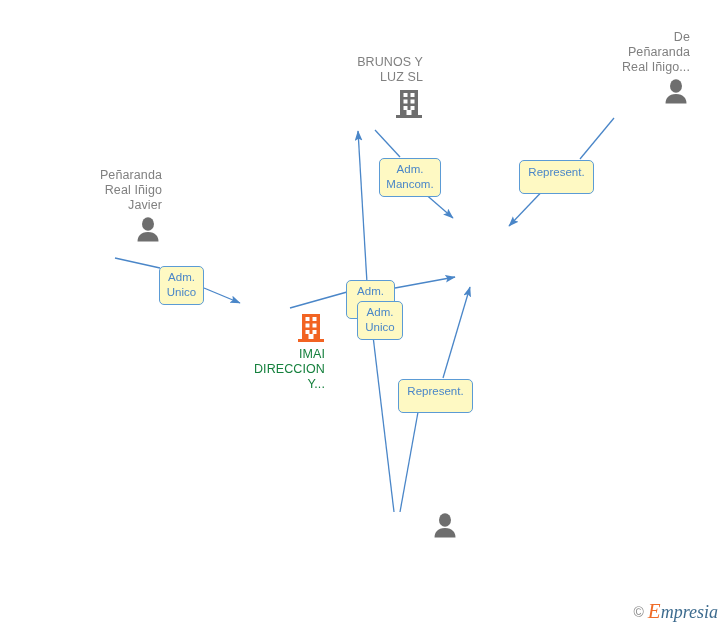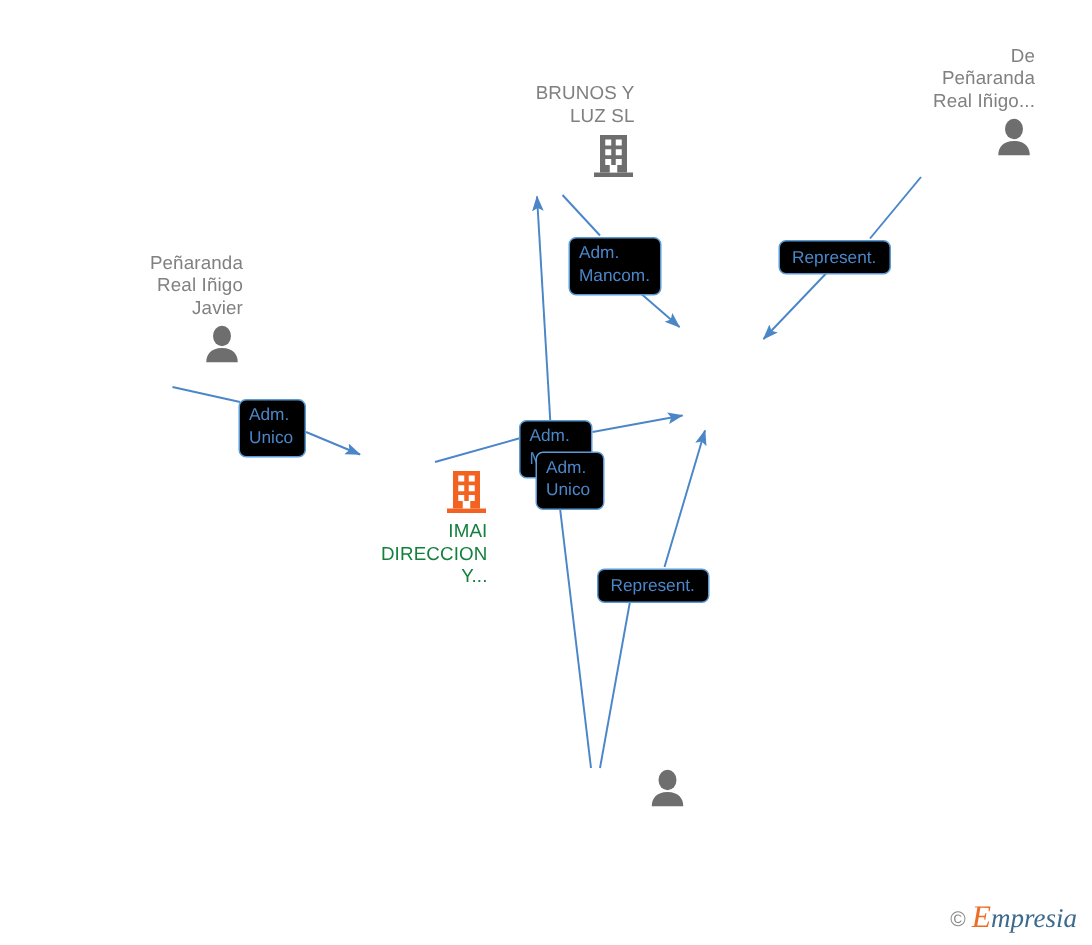--- a/index.html
+++ b/index.html
@@ -48,29 +48,30 @@
     margin-top: 3px;
   }
   .node.company-orange .node-label {
     color: #15803d;
   }
   .badge {
     position: absolute;
     box-sizing: border-box;
     border: 1px solid #5b9bd5;
     border-radius: 5px;
-    background: #000000;
+    background: #fef9c3;
     color: #4a86c8;
     font-size: 11.5px;
     line-height: 15px;
+    text-align: center;
     padding: 3px 6px 4px 6px;
     white-space: pre-line;
   }
   .badge.single {
-    padding: 4px 8px 2px 8px;
+    padding: 4px 8px 13px 8px;
   }
   #watermark {
     position: absolute;
     right: 10px;
     bottom: 6px;
     display: flex;
     align-items: center;
     gap: 4px;
   }
   #watermark .copy {

